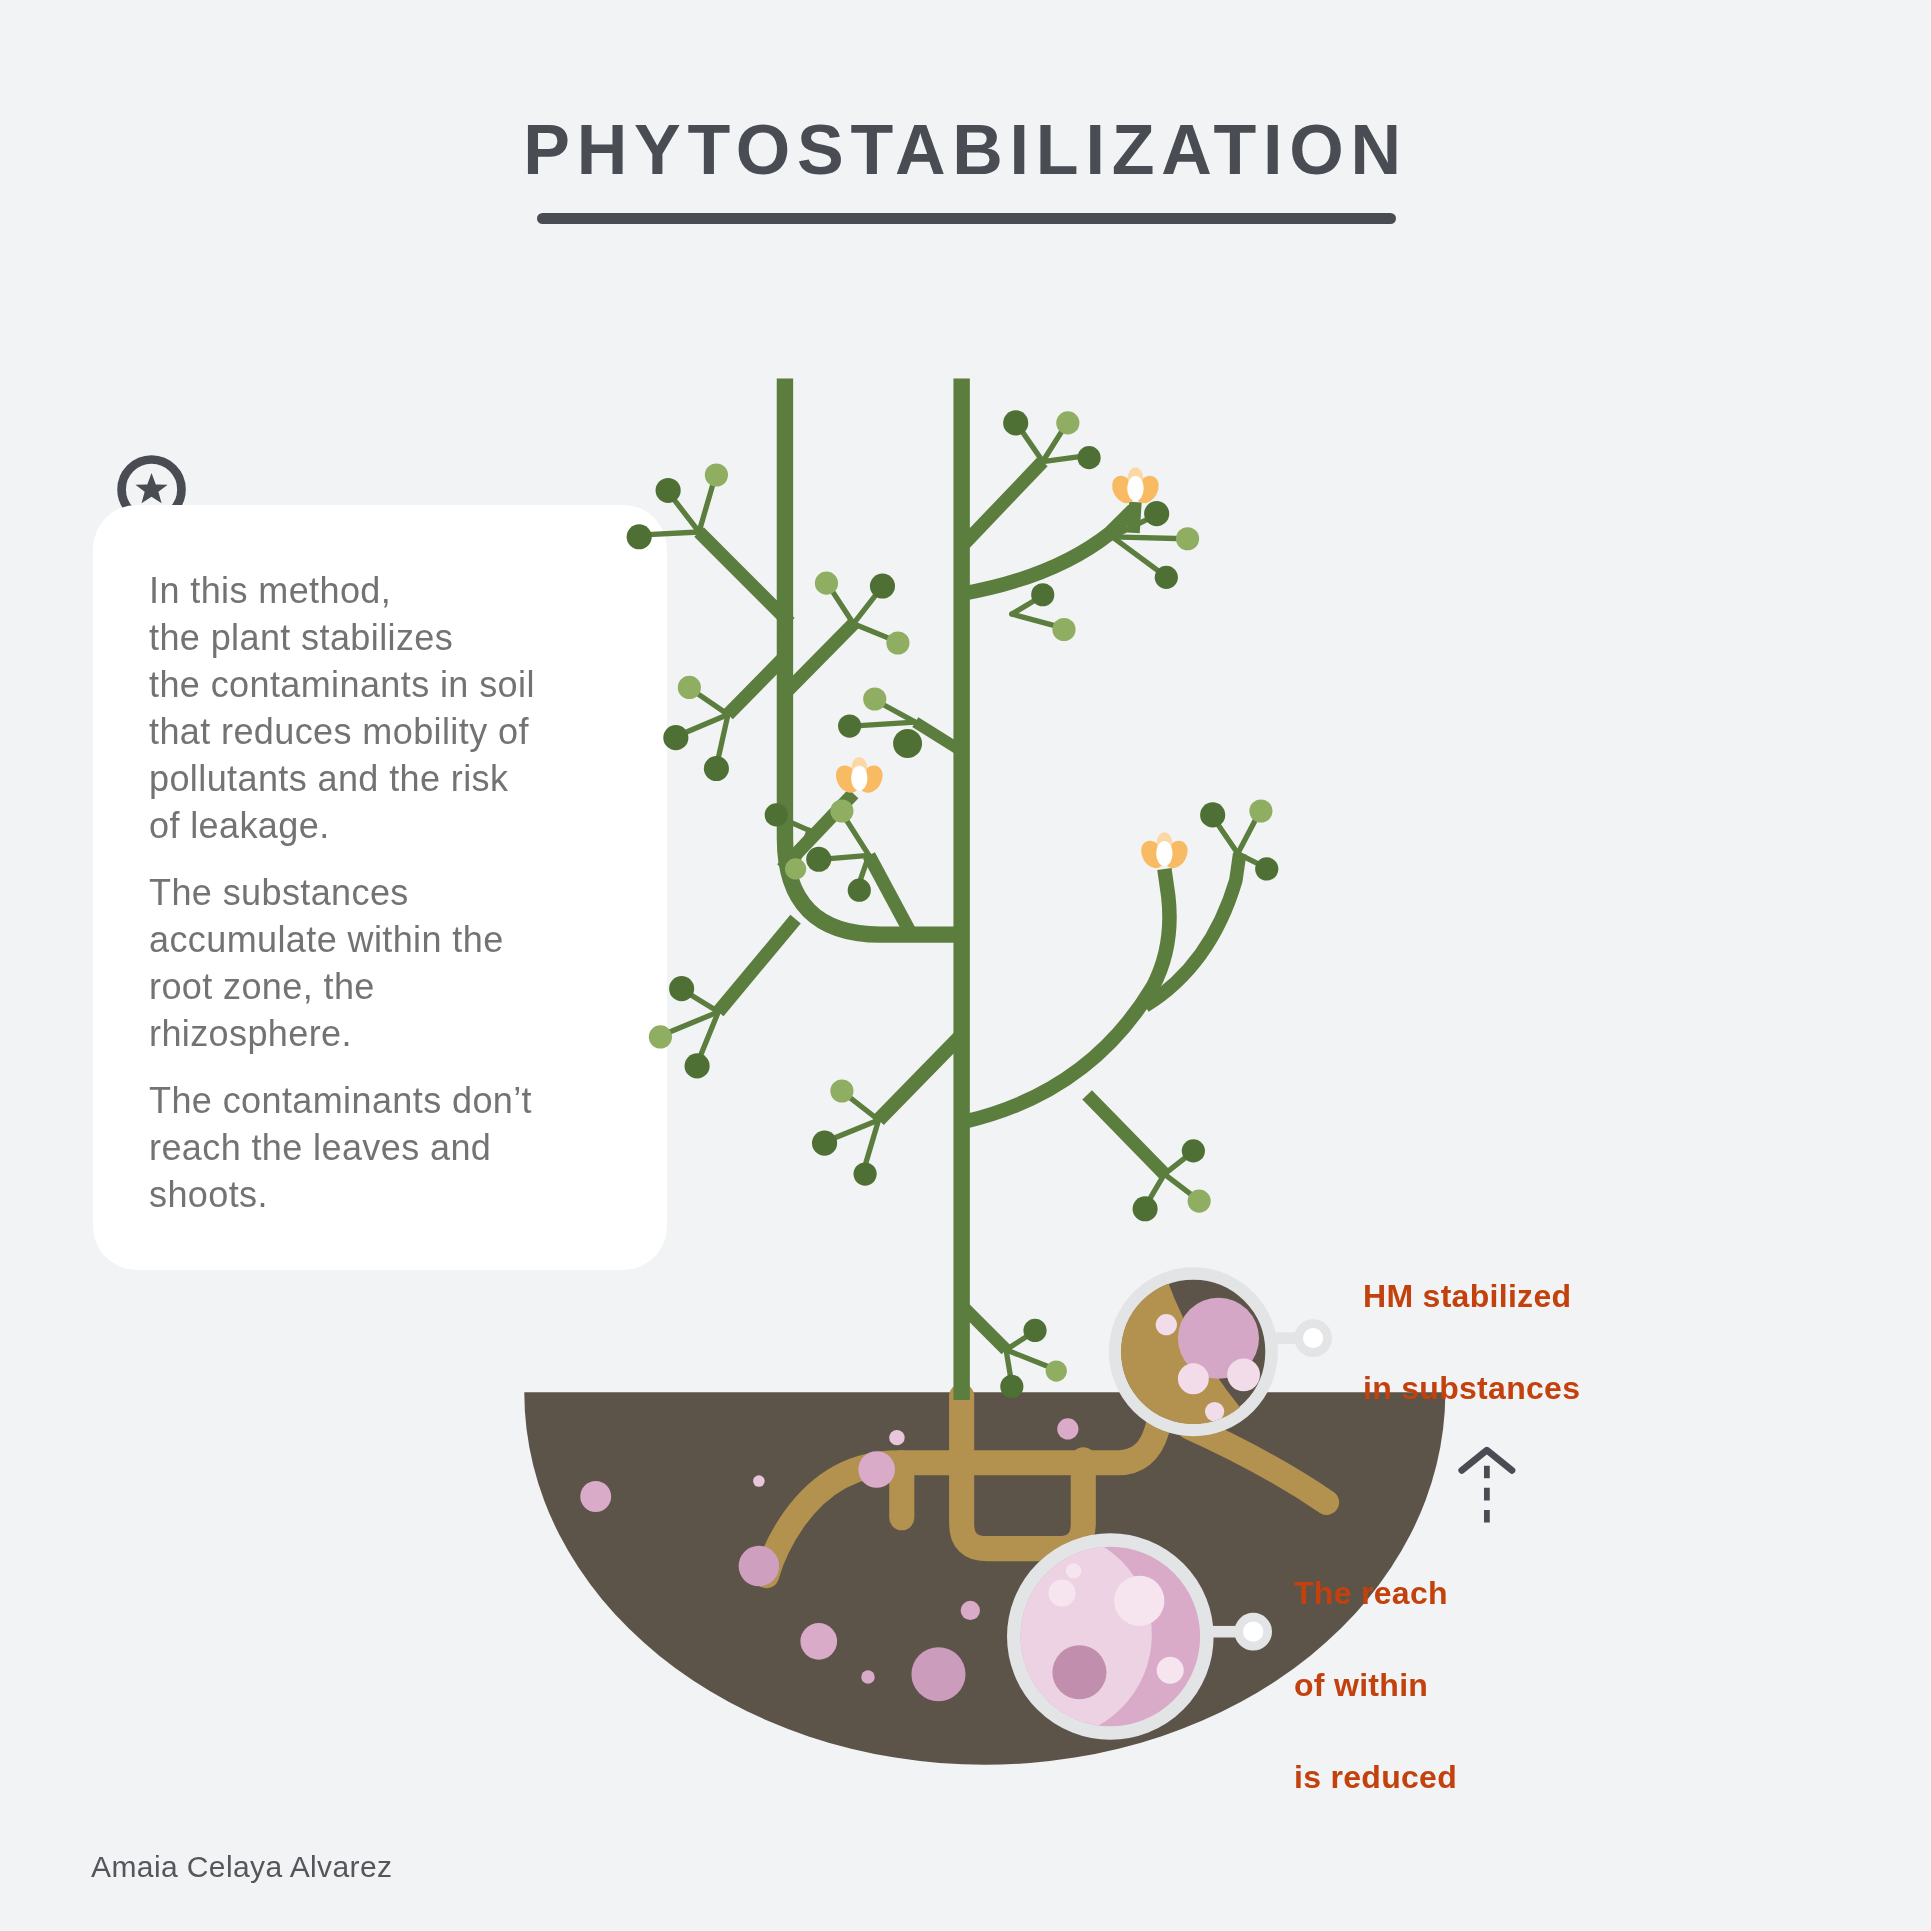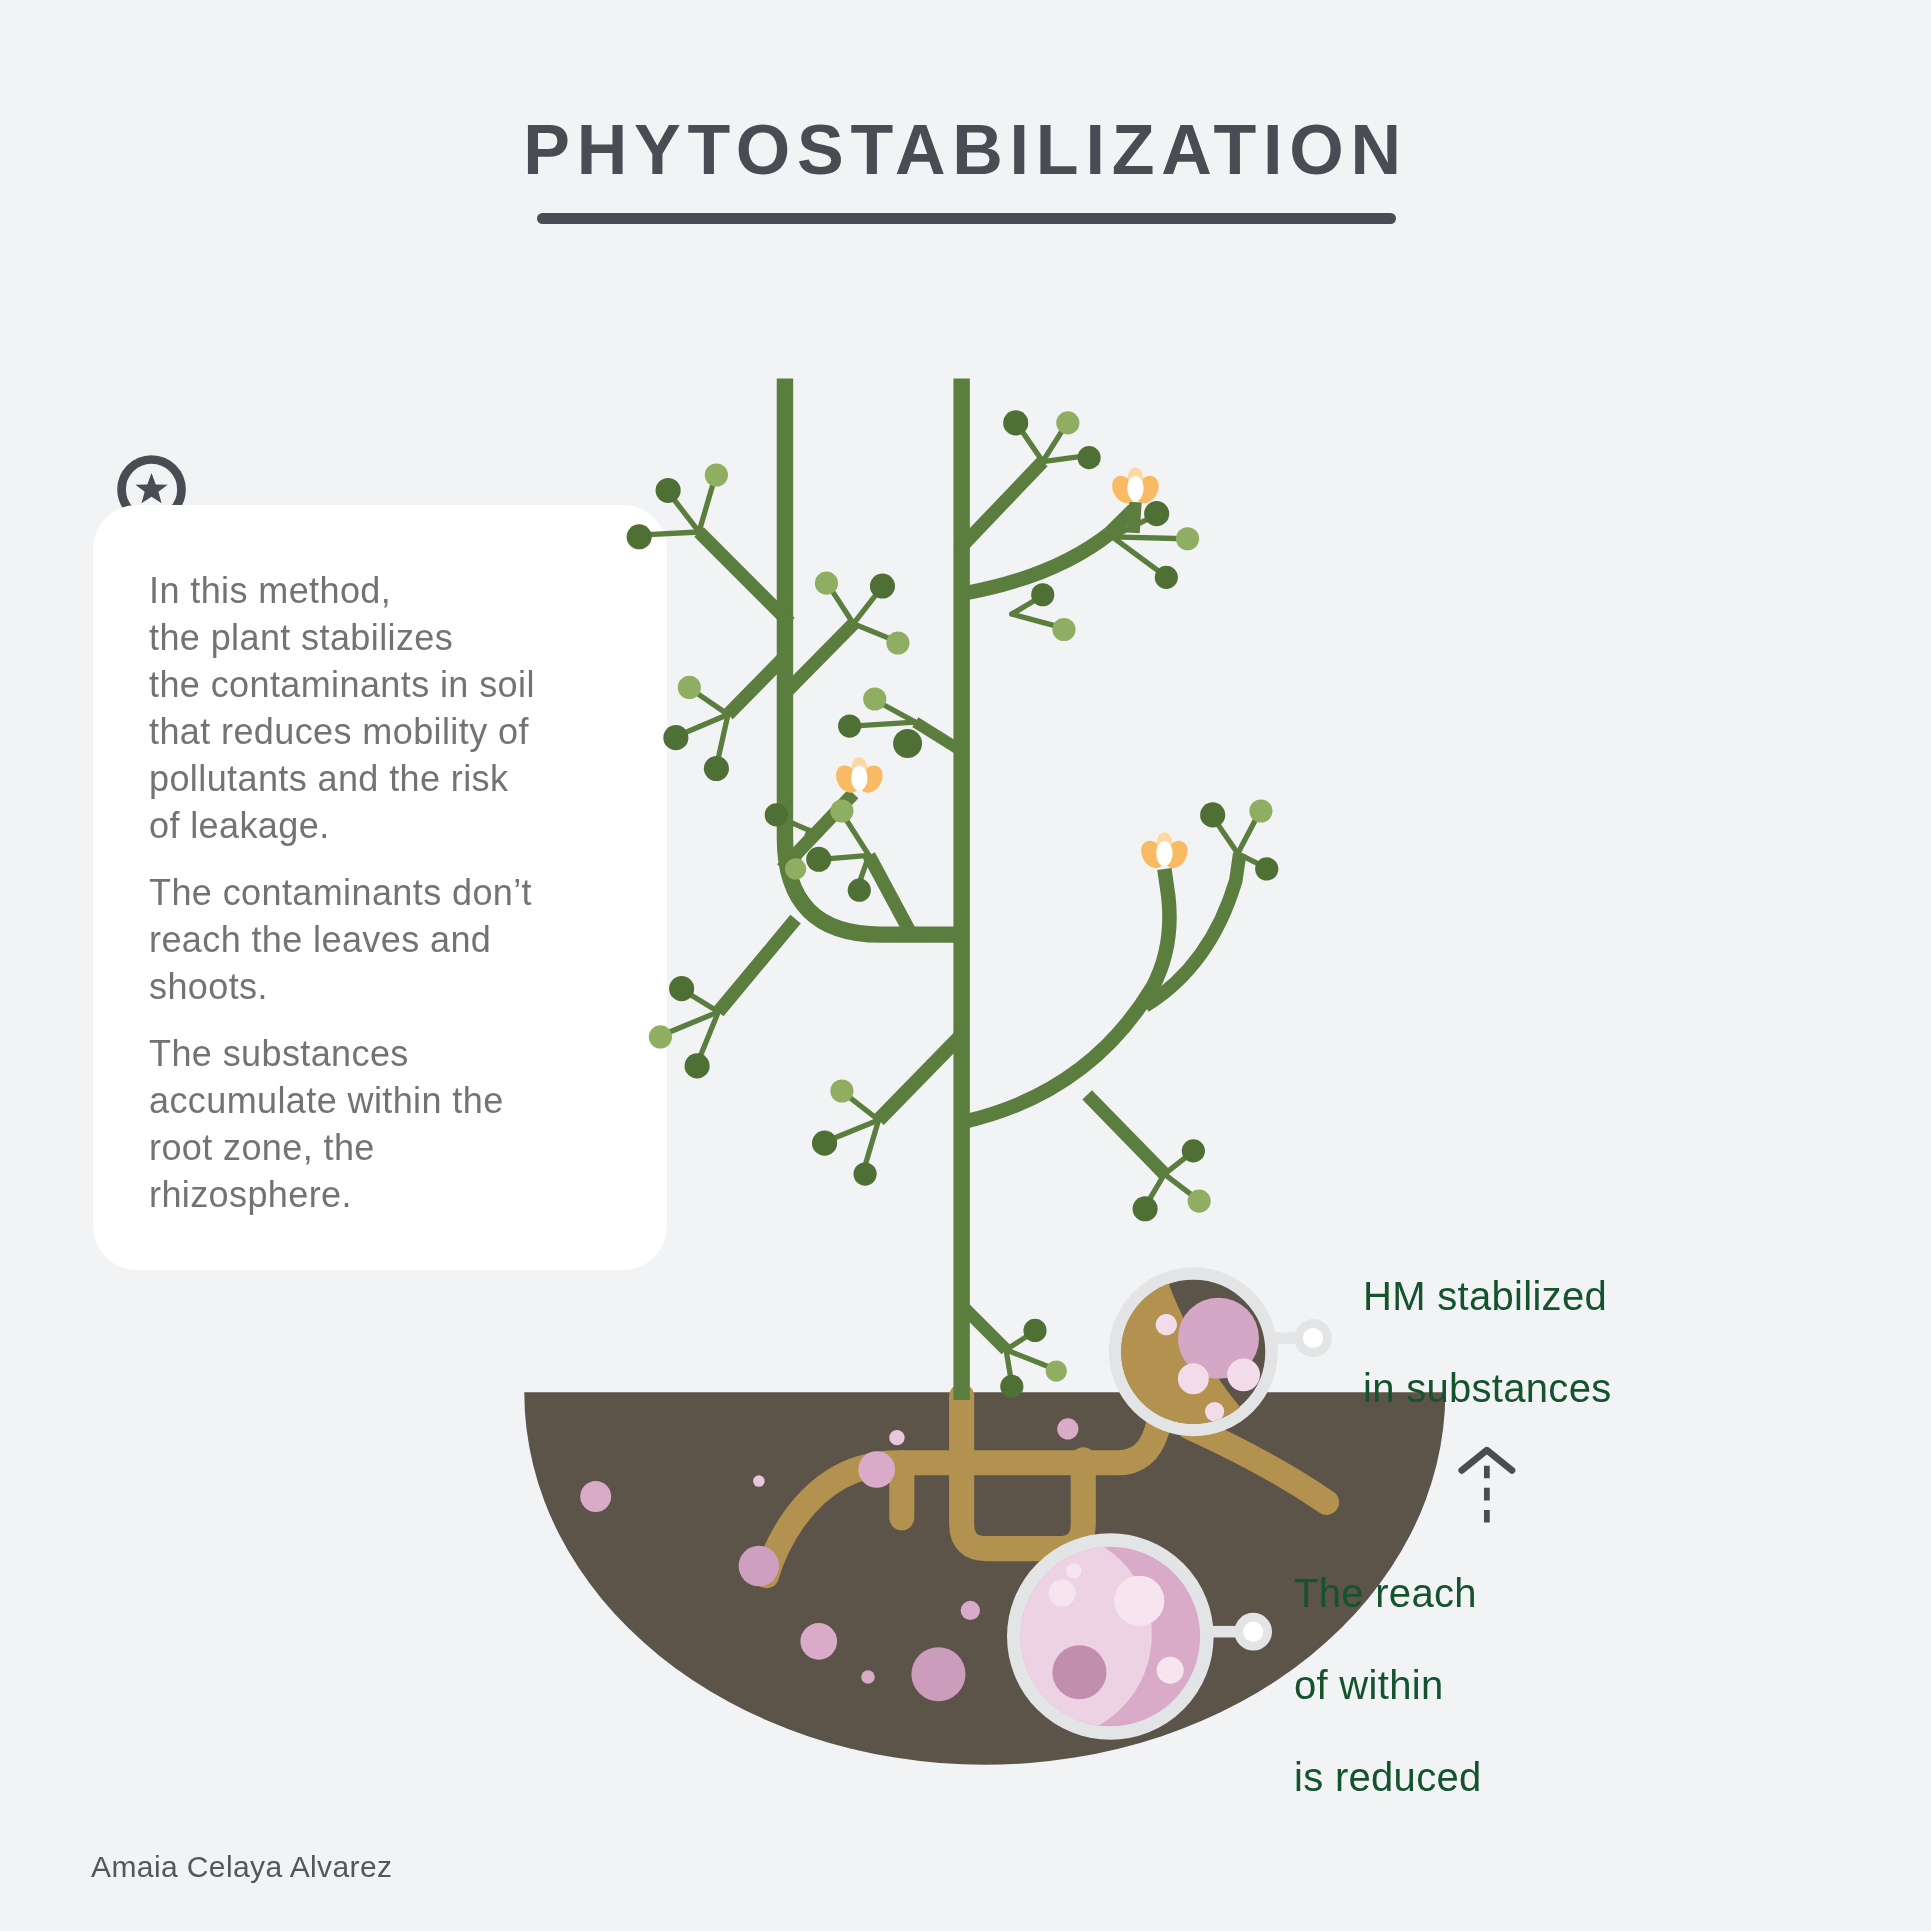--- a/index.html
+++ b/index.html
@@ -6,22 +6,22 @@
   .stage{position:relative;width:1931px;height:1931px;background:#f2f3f5;overflow:hidden;
          font-family:"Liberation Sans",sans-serif;}
   .page-title{position:absolute;left:0;top:110px;width:100%;text-align:center;
               font-size:70px;font-weight:700;letter-spacing:6.8px;color:#494d53;}
   .title-underline{position:absolute;left:537px;top:213px;width:859px;height:10.6px;
                    border-radius:5.8px;background:#494d53;}
   .info-card{position:absolute;left:93px;top:505px;width:574px;height:765px;background:#ffffff;
              border-radius:44px;padding:62px 48px 0 56px;box-sizing:border-box;}
   .info-card p{margin:0 0 20px 0;font-size:36px;line-height:47px;color:#737373;
                letter-spacing:0.4px;white-space:pre-line;font-weight:500;}
-  .annotation{position:absolute;font-size:40px;line-height:46px;color:#14532d;
-              letter-spacing:0.3px;font-weight:400;white-space:pre-line;}
+  .annotation{position:absolute;font-size:32px;line-height:46px;color:#c2410c;
+              letter-spacing:0.3px;font-weight:700;white-space:pre-line;}
   .hm-label{left:1363px;top:1273px;}
   .risk-label{left:1294px;top:1570px;}
   .credit{position:absolute;left:91px;top:1809px;font-size:30px;color:#53575b;
           letter-spacing:0.4px;font-weight:500;margin-top:41px;}
   .layer{position:absolute;left:0;top:0;width:1931px;height:1931px;}
   .pin{position:absolute;left:108px;top:446px;}
 </style>
 </head>
 <body>
 
@@ -36,27 +36,27 @@
     <path d="M 45 28 L 49.4 39.9 L 61.7 40.1 L 52.1 47.3 L 55.4 59.2 L 45 52.5 L 34.6 59.2 L 37.9 47.3 L 28.3 40.1 L 40.6 39.9 Z" fill="#494d53"></path>
   </svg>
 
   <div class="info-card">
     <p>In this method,
 the plant stabilizes
 the contaminants in soil
 that reduces mobility of
 pollutants and the risk
 of leakage.</p>
-    <p>The contaminants don’t
-reach the leaves and
-shoots.</p>
     <p>The substances
 accumulate within the
 root zone, the
 rhizosphere.</p>
+    <p>The contaminants don’t
+reach the leaves and
+shoots.</p>
   </div>
 
   <svg class="layer" viewBox="0 0 2000 2000">
 
     <g>
       <path d="M 543 1442 A 477 386 0 0 0 1497 1442 Z" fill="#5c5349"></path>
     </g>
 
     <g stroke="#b3914f" stroke-width="26" fill="none" stroke-linecap="round" stroke-linejoin="round">
       <path d="M 996 1446 L 996 1515"></path>

